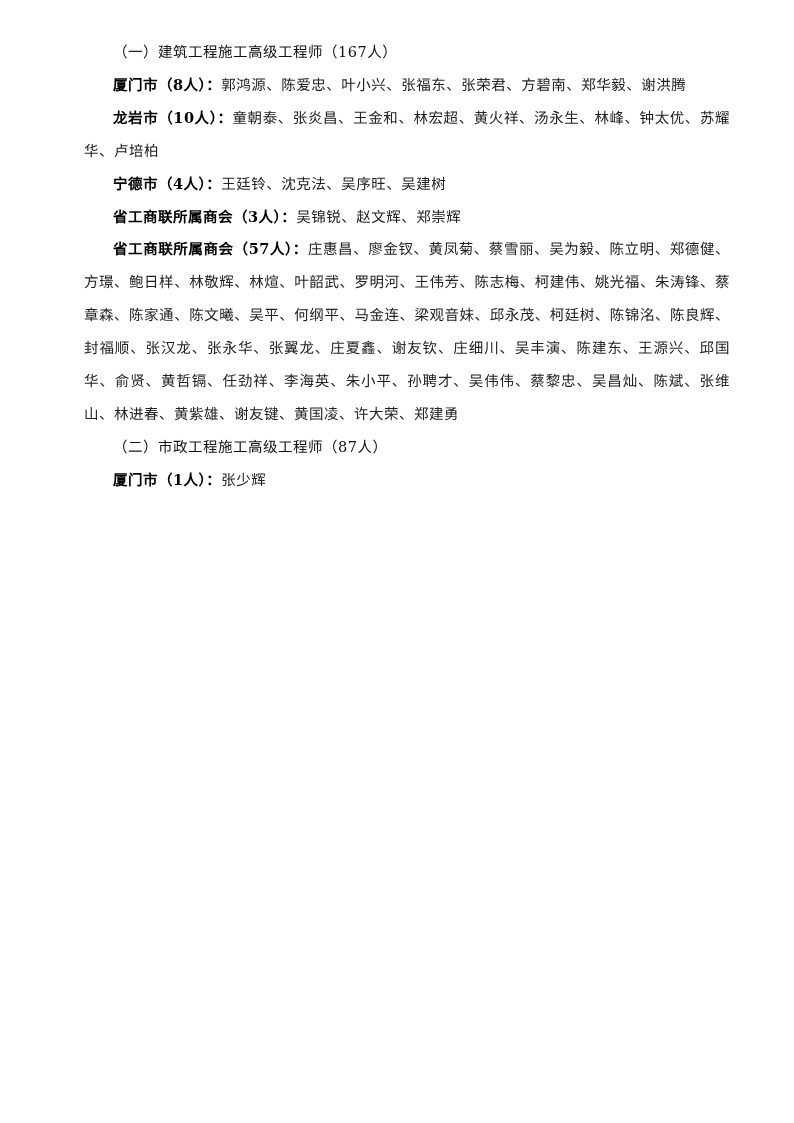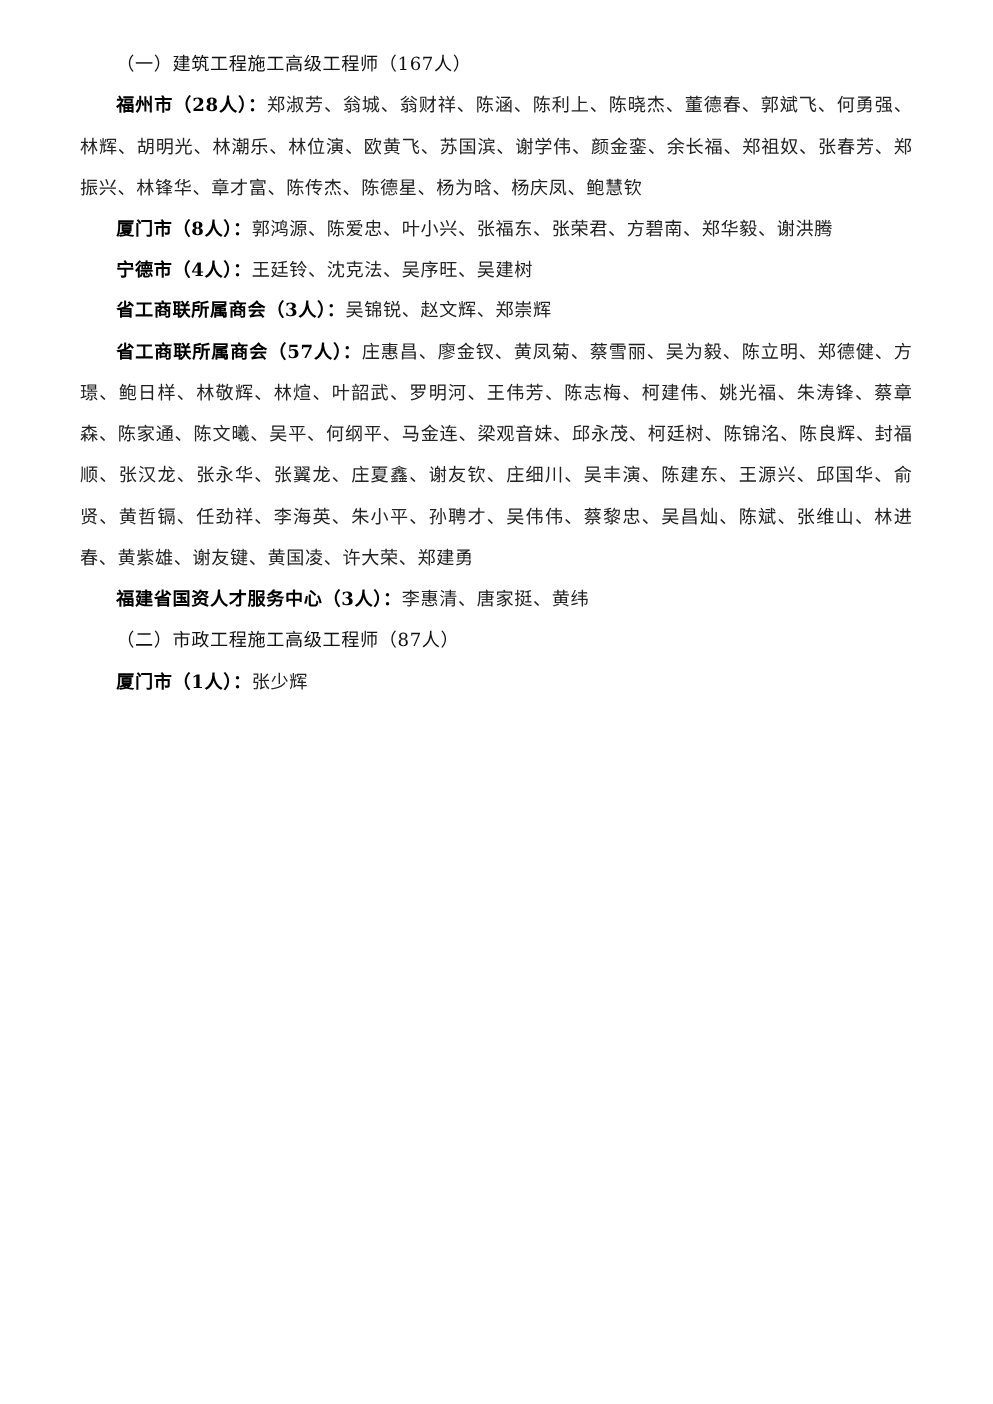--- a/index.html
+++ b/index.html
@@ -8,21 +8,21 @@
     background: #ffffff;
   }
   .page {
     position: relative;
     width: 794px;
     height: 1123px;
     margin: 0 auto;
     background: #ffffff;
     overflow: hidden;
     box-sizing: border-box;
-    padding: 36px 64px 0 64px;
+    padding: 36px 64px 0 84px;
     font-family: "DejaVu Serif", "Liberation Serif", serif;
     color: #1c1c1c;
   }
   .doc-body p {
     margin: 0;
     padding: 0;
     font-size: 14.5px;
     line-height: 32.9px;
     text-indent: 2em;
     text-align: justify;
@@ -41,22 +41,21 @@
     font-weight: normal;
     color: #222222;
   }
 </style>
 </head>
 <body>
 
 <div class="page">
   <div class="doc-body">
       <p class="heading">（一）建筑工程施工高级工程师（167人）</p>
-      <p class="entry"><span class="entry-label">福州市（28人）：</span><span class="entry-names">郑淑芳、翁城、翁财祥、陈涵、陈利上、陈晓杰、董德春、郭斌飞、何勇强、林辉、胡明光、林潮乐、林位演、欧黄飞、苏国滨、谢学伟、颜金銮、余长福、郑祖奴、张春芳、郑振兴、林锋华、章才富、陈传杰、陈德星、杨为晗、杨庆凤、鲍慧钦</span></p>
       <p class="entry"><span class="entry-label">厦门市（8人）：</span><span class="entry-names">郭鸿源、陈爱忠、叶小兴、张福东、张荣君、方碧南、郑华毅、谢洪腾</span></p>
+      <p class="entry"><span class="entry-label">龙岩市（10人）：</span><span class="entry-names">童朝泰、张炎昌、王金和、林宏超、黄火祥、汤永生、林峰、钟太优、苏耀华、卢培柏</span></p>
       <p class="entry"><span class="entry-label">宁德市（4人）：</span><span class="entry-names">王廷铃、沈克法、吴序旺、吴建树</span></p>
       <p class="entry"><span class="entry-label">省工商联所属商会（3人）：</span><span class="entry-names">吴锦锐、赵文辉、郑崇辉</span></p>
       <p class="entry"><span class="entry-label">省工商联所属商会（57人）：</span><span class="entry-names">庄惠昌、廖金钗、黄凤菊、蔡雪丽、吴为毅、陈立明、郑德健、方璟、鲍日样、林敬辉、林煊、叶韶武、罗明河、王伟芳、陈志梅、柯建伟、姚光福、朱涛锋、蔡章森、陈家通、陈文曦、吴平、何纲平、马金连、梁观音妹、邱永茂、柯廷树、陈锦洺、陈良辉、封福顺、张汉龙、张永华、张翼龙、庄夏鑫、谢友钦、庄细川、吴丰演、陈建东、王源兴、邱国华、俞贤、黄哲镉、任劲祥、李海英、朱小平、孙聘才、吴伟伟、蔡黎忠、吴昌灿、陈斌、张维山、林进春、黄紫雄、谢友键、黄国凌、许大荣、郑建勇</span></p>
-      <p class="entry"><span class="entry-label">福建省国资人才服务中心（3人）：</span><span class="entry-names">李惠清、唐家挺、黄纬</span></p>
       <p class="heading">（二）市政工程施工高级工程师（87人）</p>
       <p class="entry"><span class="entry-label">厦门市（1人）：</span><span class="entry-names">张少辉</span></p>
     </div>
 </div>
 
 </body></html>

